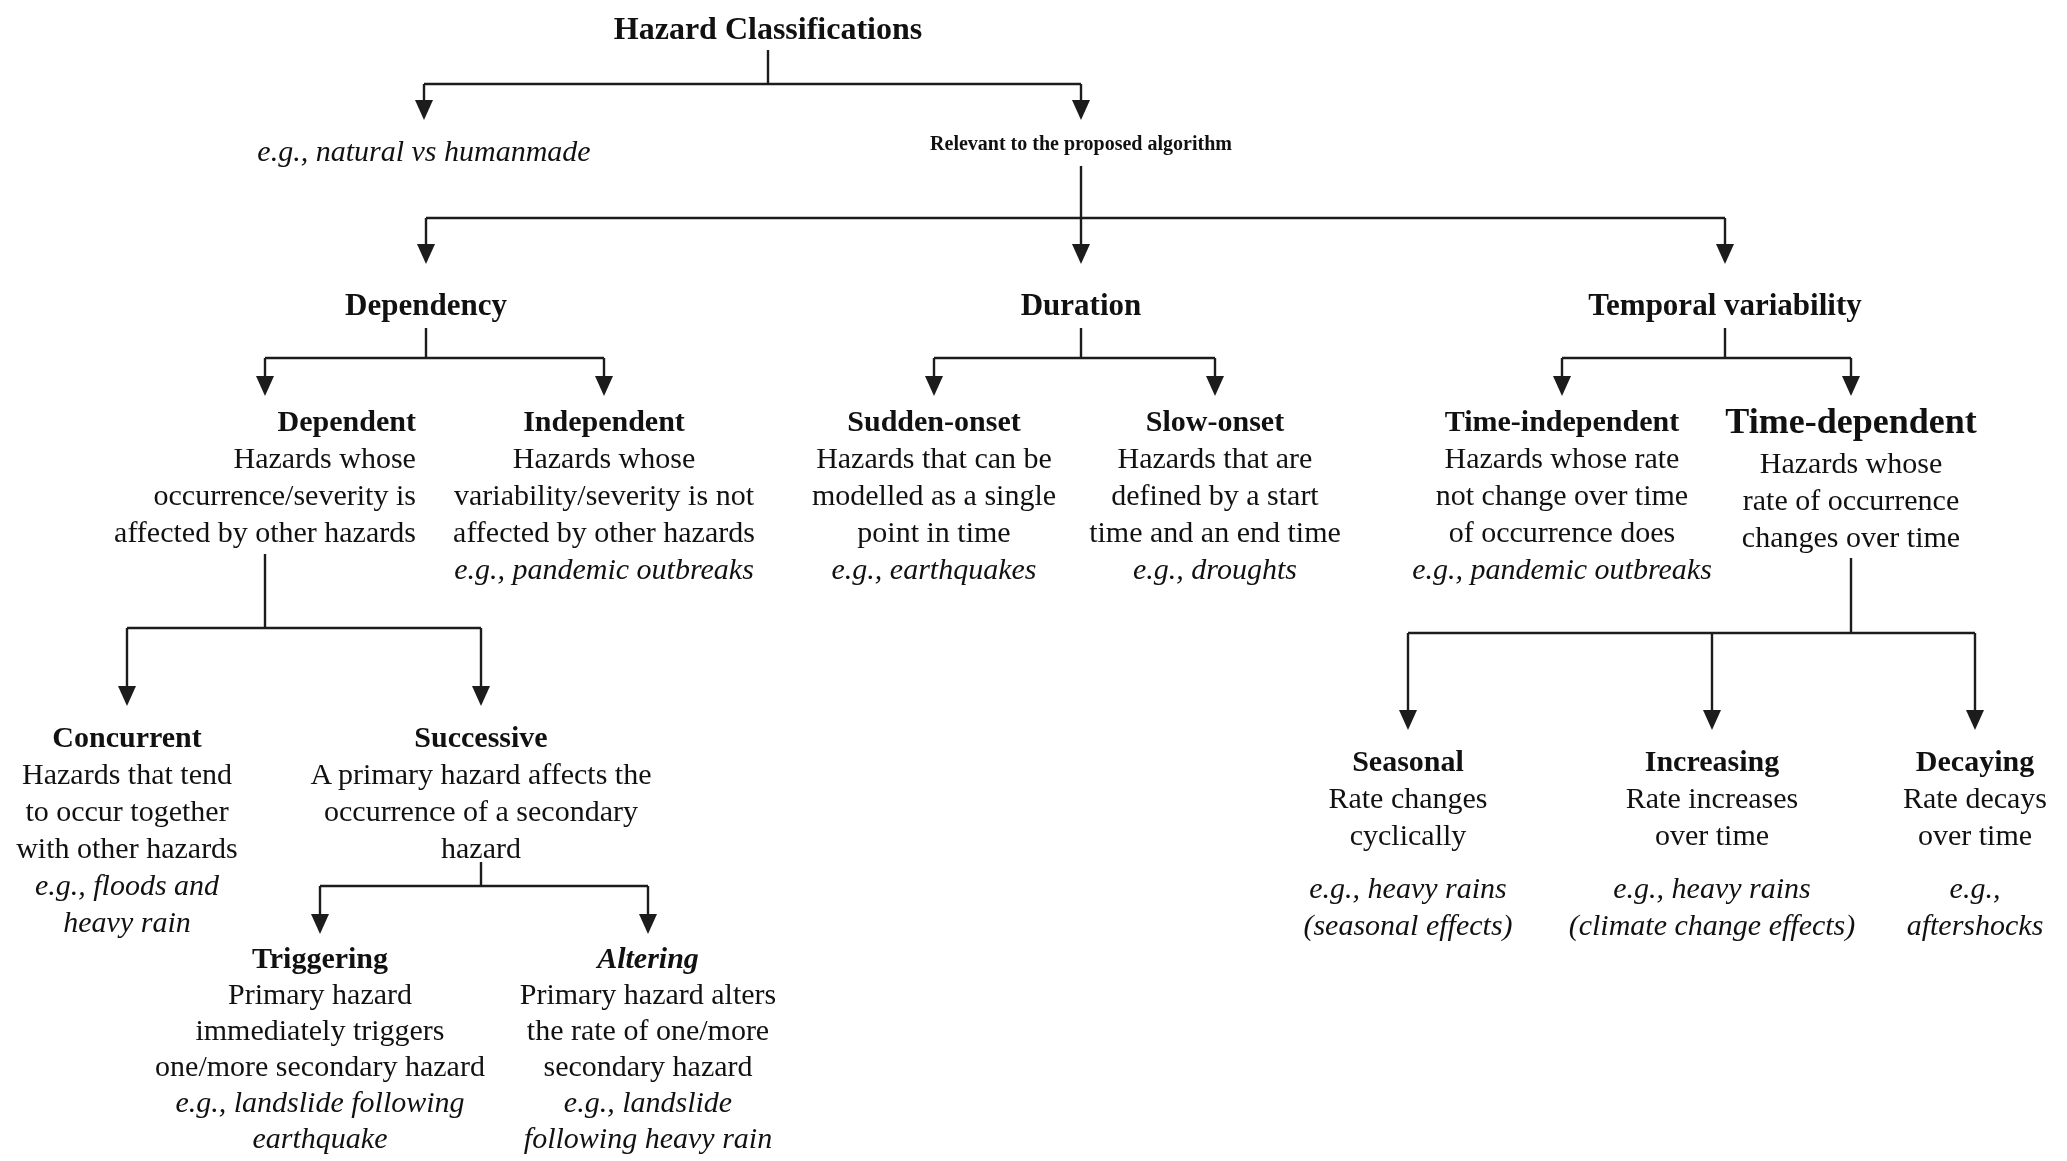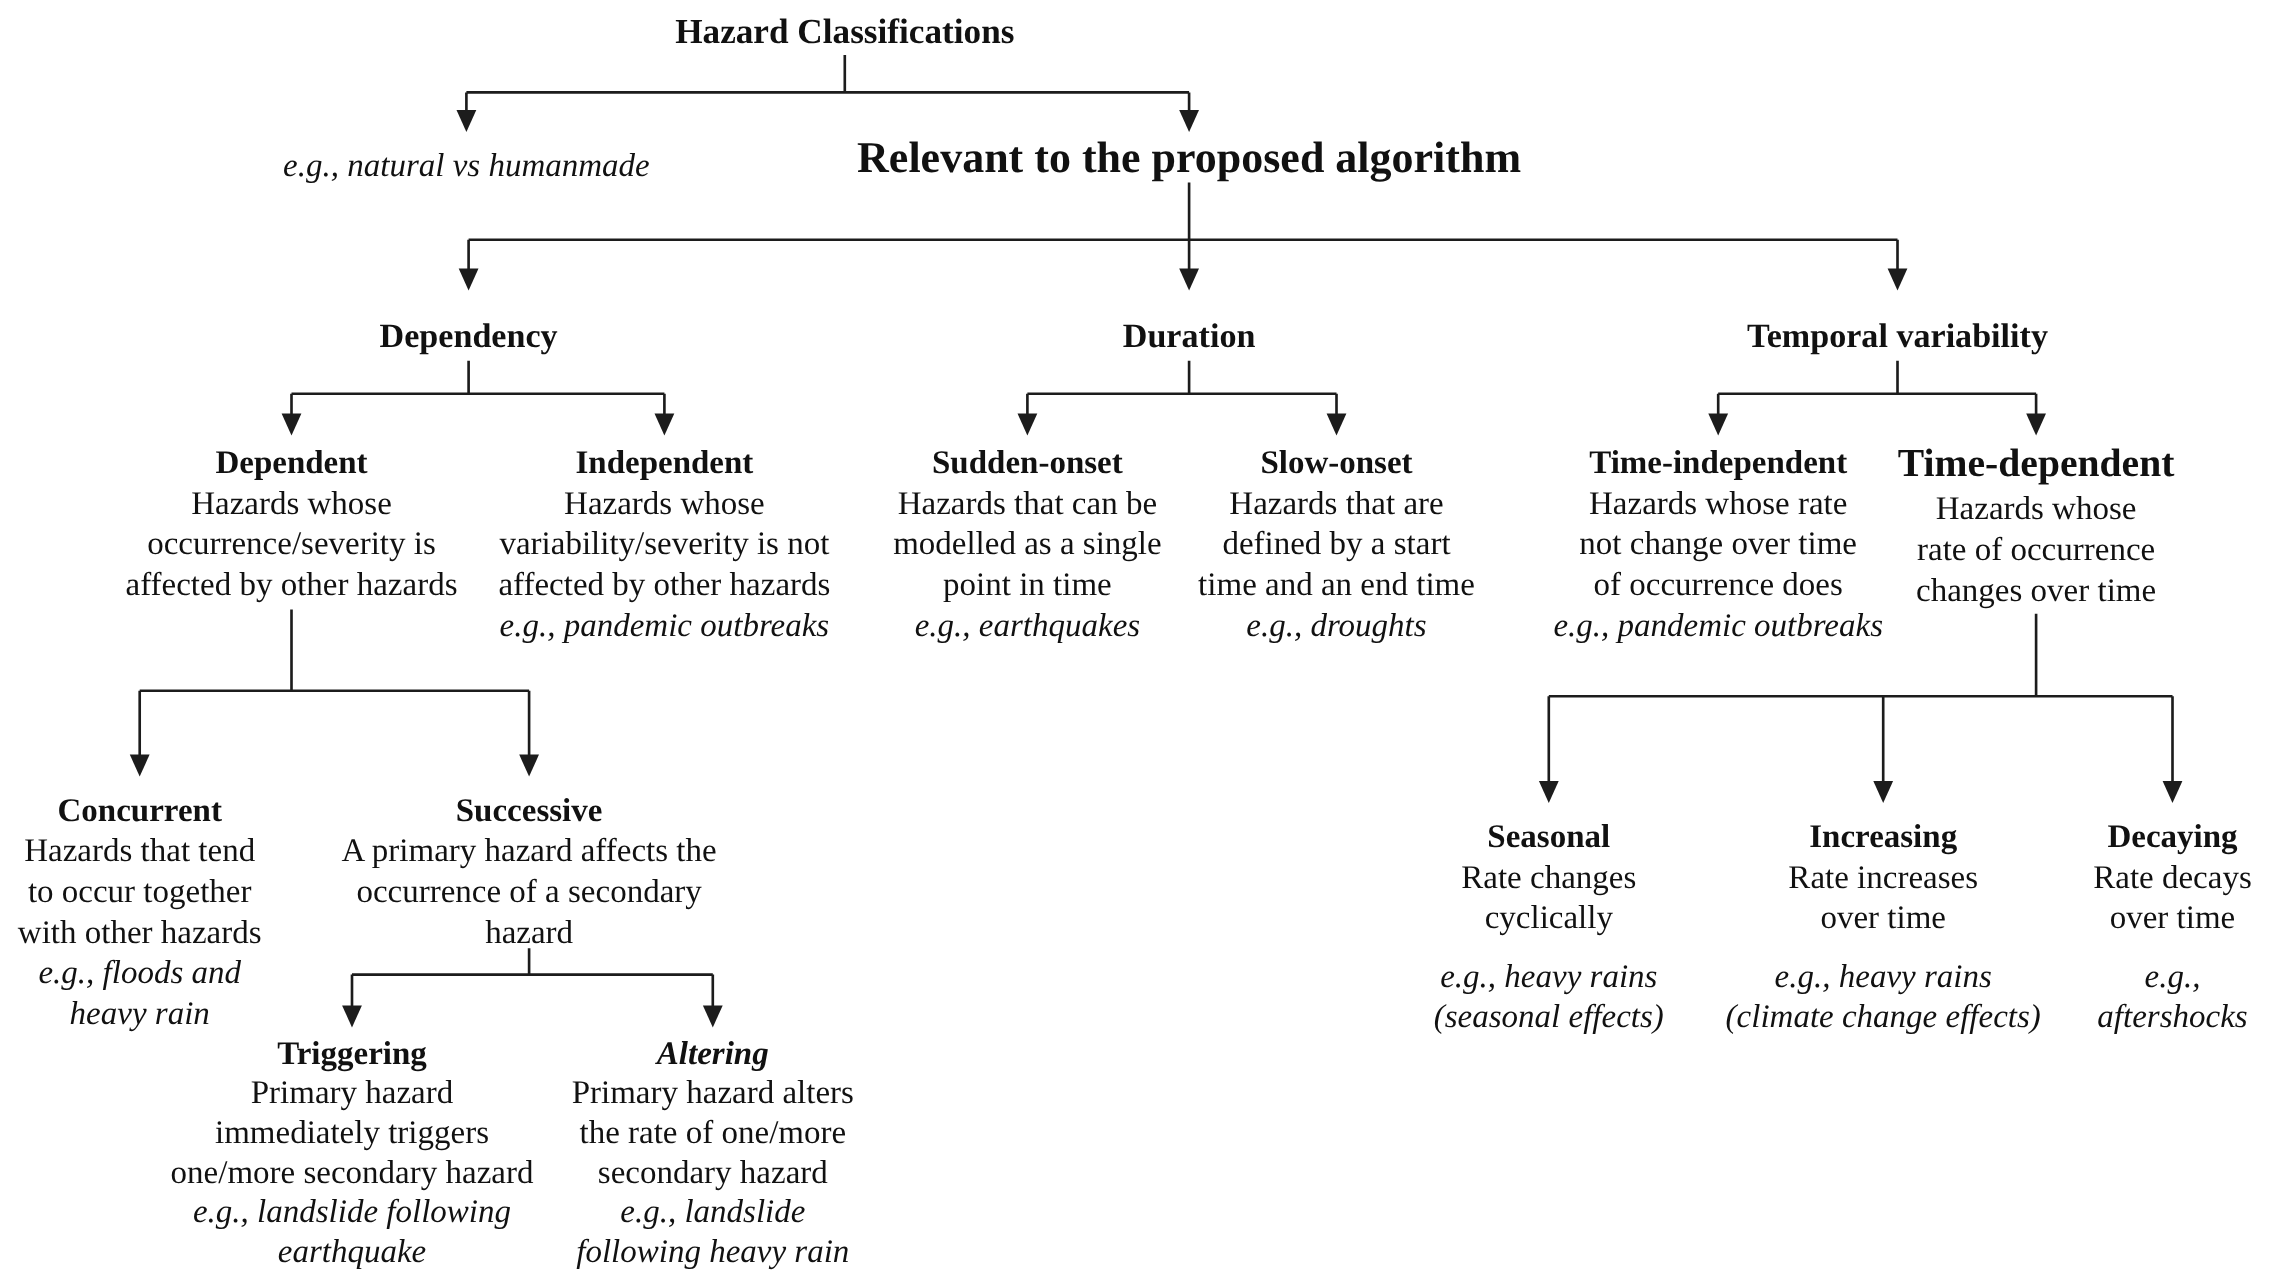--- a/index.html
+++ b/index.html
@@ -88,32 +88,32 @@
       </g>
     </svg>
   <div id="nodes">
       <div class="node" style="left: 768px; top: 6px;">
         <div class="node-title" style="font-size: 32px; line-height: 44px;">Hazard Classifications</div>
       </div>
       <div class="node" style="left: 424px; top: 122px;">
         <div class="node-example" style="line-height: 37px; margin-top: 10px;">e.g., natural vs humanmade</div>
       </div>
       <div class="node" style="left: 1081px; top: 122px;">
-        <div class="node-title" style="font-size: 40px; line-height: 42px;">Relevant to the proposed algorithm</div>
+        <div class="node-title" style="font-size: 20px; line-height: 42px;">Relevant to the proposed algorithm</div>
       </div>
       <div class="node" style="left: 426px; top: 284px;">
         <div class="node-title" style="font-size: 31px; line-height: 42px;">Dependency</div>
       </div>
       <div class="node" style="left: 1081px; top: 284px;">
         <div class="node-title" style="font-size: 31px; line-height: 42px;">Duration</div>
       </div>
       <div class="node" style="left: 1725px; top: 284px;">
         <div class="node-title" style="font-size: 31px; line-height: 42px;">Temporal variability</div>
       </div>
-      <div class="node" style="left: 265px; top: 402px;">
+      <div class="node" style="left: 265px; top: 402px; text-align: right;">
         <div class="node-title" style="line-height: 37px;">Dependent</div>
         <div class="node-line" style="line-height: 37px;">Hazards whose</div>
         <div class="node-line" style="line-height: 37px;">occurrence/severity is</div>
         <div class="node-line" style="line-height: 37px;">affected by other hazards</div>
       </div>
       <div class="node" style="left: 604px; top: 402px;">
         <div class="node-title" style="line-height: 37px;">Independent</div>
         <div class="node-line" style="line-height: 37px;">Hazards whose</div>
         <div class="node-line" style="line-height: 37px;">variability/severity is not</div>
         <div class="node-line" style="line-height: 37px;">affected by other hazards</div>

